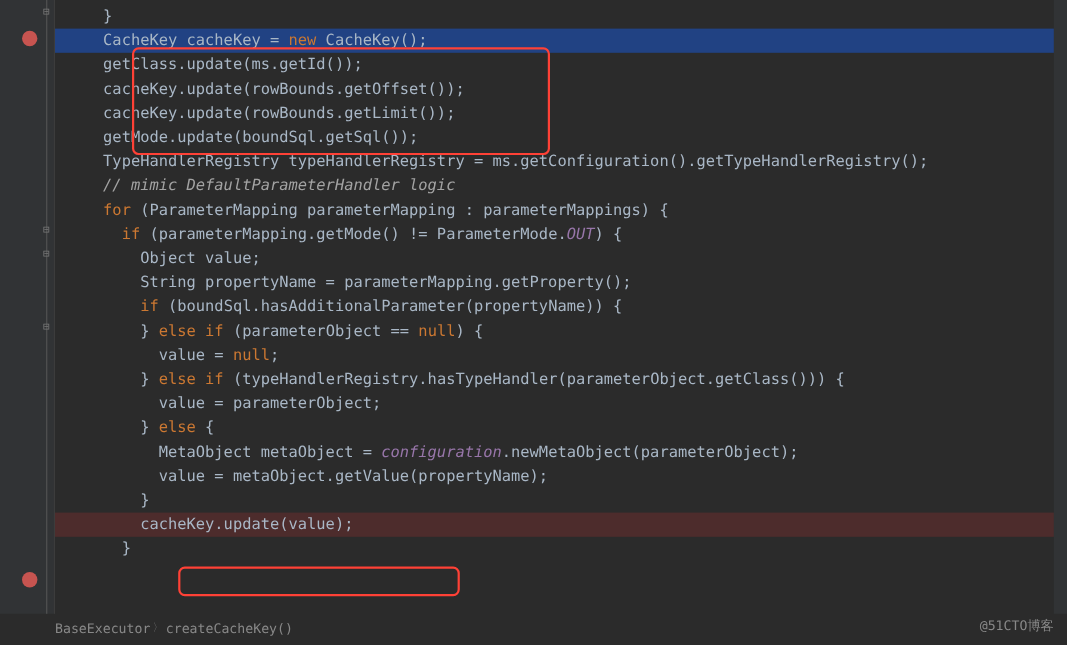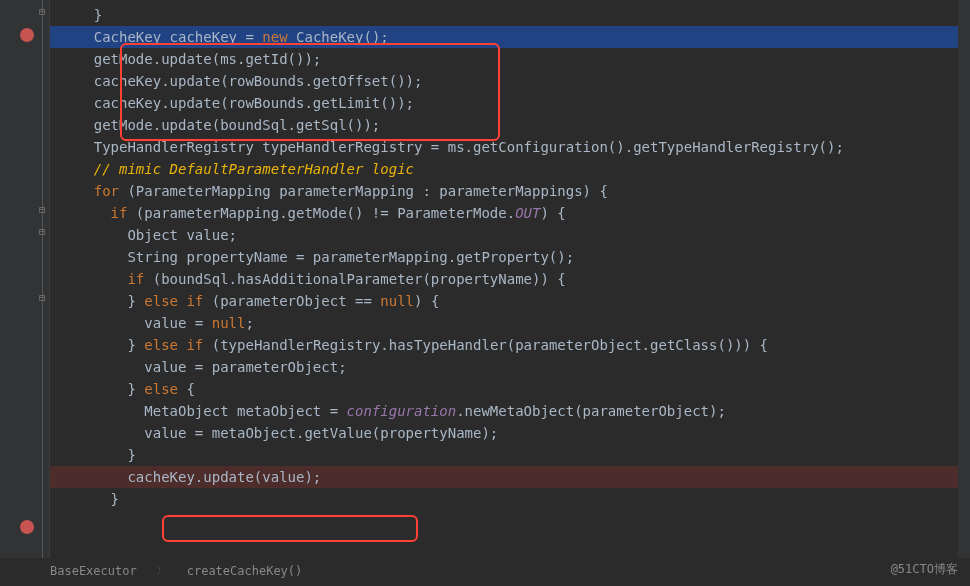--- a/index.html
+++ b/index.html
@@ -71,32 +71,32 @@
 .red-box {
   position: absolute;
   border: 2px solid #ff4136;
   border-radius: 6px;
   pointer-events: none;
 }
 .red-box.box1 { left: 70px; top: 43px; width: 380px; height: 98px; }
 .red-box.box2 { left: 112px; top: 515px; width: 256px; height: 27px; }
 
 .kw { color: #cc7832; }
-.comment { color: #eab308; font-style: italic; }
+.comment { color: #a3a3a3; font-style: italic; }
 .param-italic { font-style: italic; color:#9876aa;margin-top:16px; }
 
 .breadcrumb {
   position: absolute;
   bottom: 8px;
   left: 50px;
   font-size: 12px;
   color: #888;
   display: flex;
   align-items: center;
-  gap: 20px;
+  gap: 2px;
 }
 .breadcrumb .chev {
   color: #666;
   font-size: 10px;
 }
 .watermark {
   position: absolute;
   bottom: 8px;
   right: 12px;
   font-size: 12px;
@@ -120,21 +120,21 @@
     <div class="gutter-mark m1"></div>
     <div class="gutter-mark m2"></div>
     <div class="fold-toggle" style="top:6px">⊟</div>
     <div class="fold-toggle" style="top:204px">⊟</div>
     <div class="fold-toggle" style="top:226px">⊟</div>
     <div class="fold-toggle" style="top:292px">⊟</div>
   </div>
   <div class="code-area">
     <div class="code-line">    }</div>
     <div class="code-line highlighted"><span>    CacheKey cacheKey = </span><span class="kw">new</span><span> CacheKey();</span></div>
-    <div class="code-line">    getMode.update(ms.getId());</div>
+    <div class="code-line">    getClass.update(ms.getId());</div>
     <div class="code-line">    cacheKey.update(rowBounds.getOffset());</div>
     <div class="code-line">    cacheKey.update(rowBounds.getLimit());</div>
     <div class="code-line">    getMode.update(boundSql.getSql());</div>
     <div class="code-line">    TypeHandlerRegistry typeHandlerRegistry = ms.getConfiguration().getTypeHandlerRegistry();</div>
     <div class="code-line"><span class="comment">    // mimic DefaultParameterHandler logic</span></div>
     <div class="code-line">    <span class="kw">for</span><span> (ParameterMapping parameterMapping : parameterMappings) {</span></div>
     <div class="code-line">      <span class="kw">if</span><span> (parameterMapping.getMode() != ParameterMode.</span><span class="param-italic">OUT</span><span>) {</span></div>
     <div class="code-line">        Object value;</div>
     <div class="code-line">        String propertyName = parameterMapping.getProperty();</div>
     <div class="code-line">        <span class="kw">if</span><span> (boundSql.hasAdditionalParameter(propertyName)) {</span></div>

